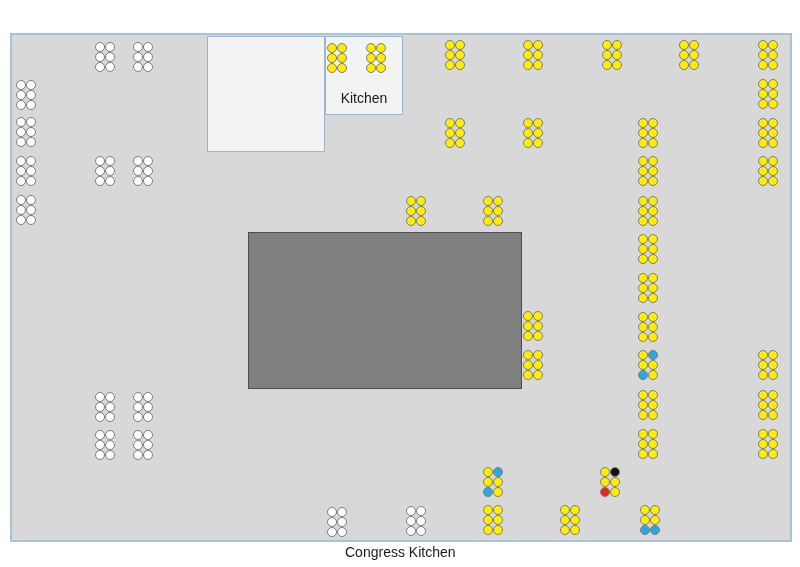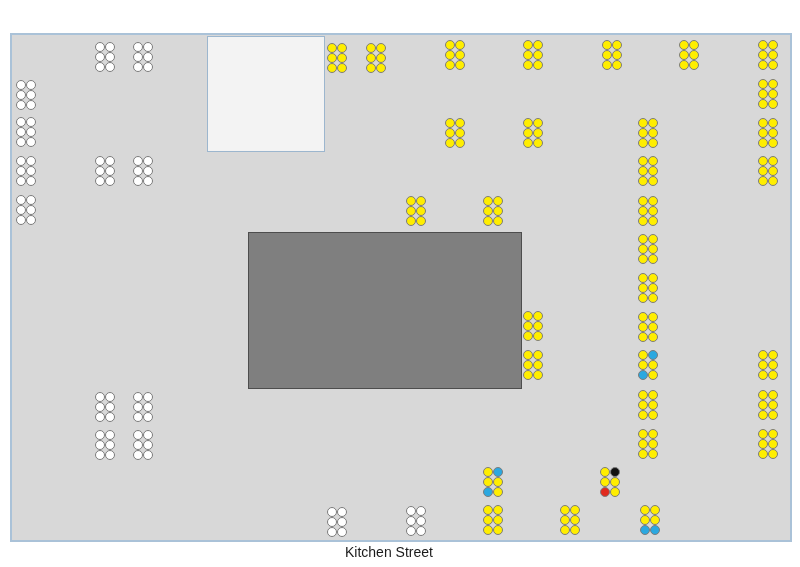--- a/index.html
+++ b/index.html
@@ -44,25 +44,28 @@
     border:1px solid #7c7c7c;cursor:pointer;
   }
 </style>
 </head>
 <body>
 
 <div id="canvas">
 
   <div class="floor">
     <div class="room room-back" style="left:195px;top:1px;"></div>
+    <div class="room room-kitchen" style="left:313px;top:1px;">
+      <div class="kitchen-label">Kitchen</div>
+    </div>
     <div class="block" style="left:236px;top:197px;"></div>
   </div>
 
 
-  <div class="street">Kitchen Street</div>
+  <div class="street">Congress Kitchen</div>
 
 <div class="table" style="left: 95px; top: 42px;">
       <span class="seat" style="background: rgb(255, 255, 255);"></span>
       <span class="seat" style="background: rgb(255, 255, 255);"></span>
       <span class="seat" style="background: rgb(255, 255, 255);"></span>
       <span class="seat" style="background: rgb(255, 255, 255);"></span>
       <span class="seat" style="background: rgb(255, 255, 255);"></span>
       <span class="seat" style="background: rgb(255, 255, 255);"></span>
     </div>
     <div class="table" style="left: 133px; top: 42px;">

